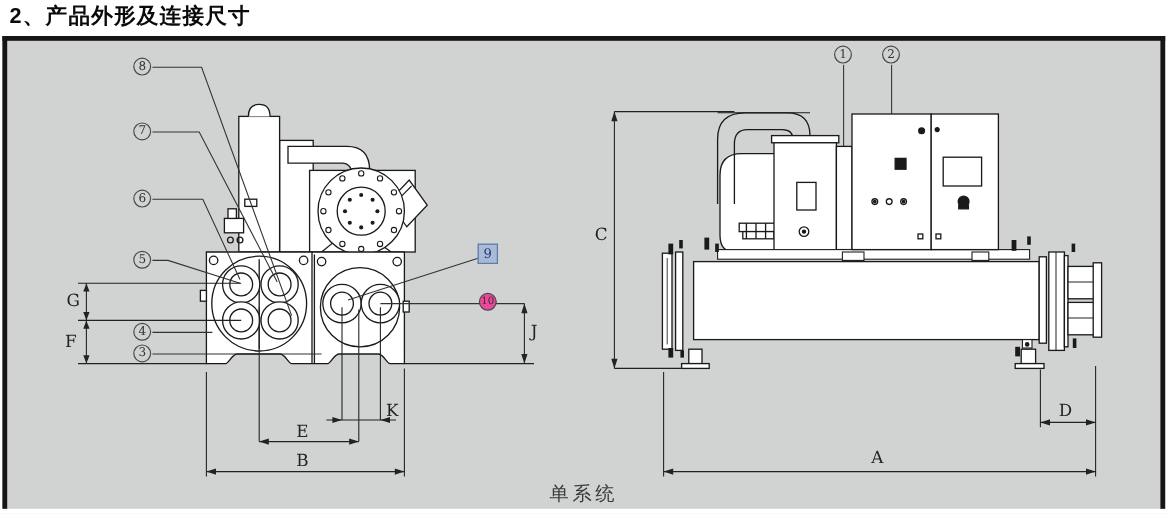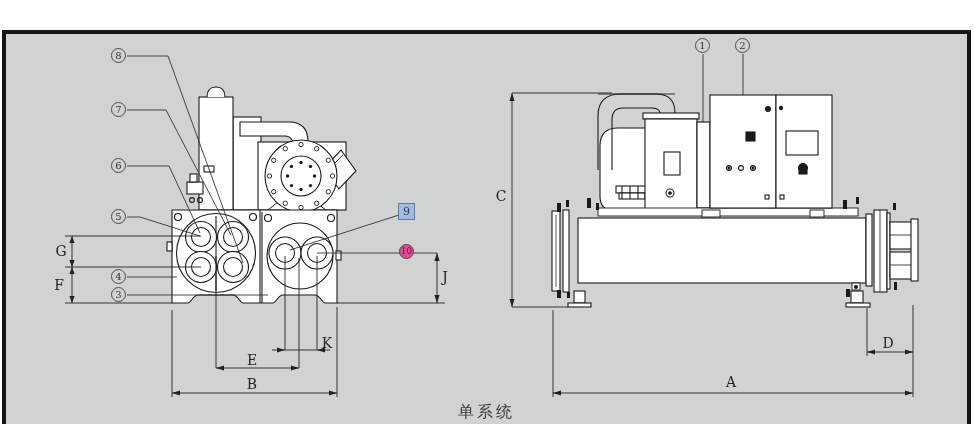--- a/index.html
+++ b/index.html
@@ -21,20 +21,21 @@
   .dim{position:absolute;font-family:"DejaVu Serif",serif;font-size:14px;color:#222;
        transform:translate(-50%,-50%);}
   .caption{position:absolute;left:458px;top:402px;font-family:"DejaVu Serif",serif;
            font-size:16px;color:#3a3a3a;letter-spacing:3px;}
 </style>
 </head>
 <body>
 
 <div class="stage">
 
+  <div class="page-title">2、产品外形及连接尺寸</div>
 
   <div class="panel"></div>
 
   <svg class="art" viewBox="0 0 975 428">
 
     <g fill="none" stroke="#1a1a1a" stroke-width="1.1">
 
       <rect x="233" y="117" width="28" height="93" fill="#ffffff"></rect>
       <path d="M240,122 H289 Q308,122 308,142 V160 H294 V150 Q294,136 285,136 H240 Z" fill="#ffffff"></path>
       <rect x="199" y="97" width="34" height="113" fill="#ffffff"></rect>

